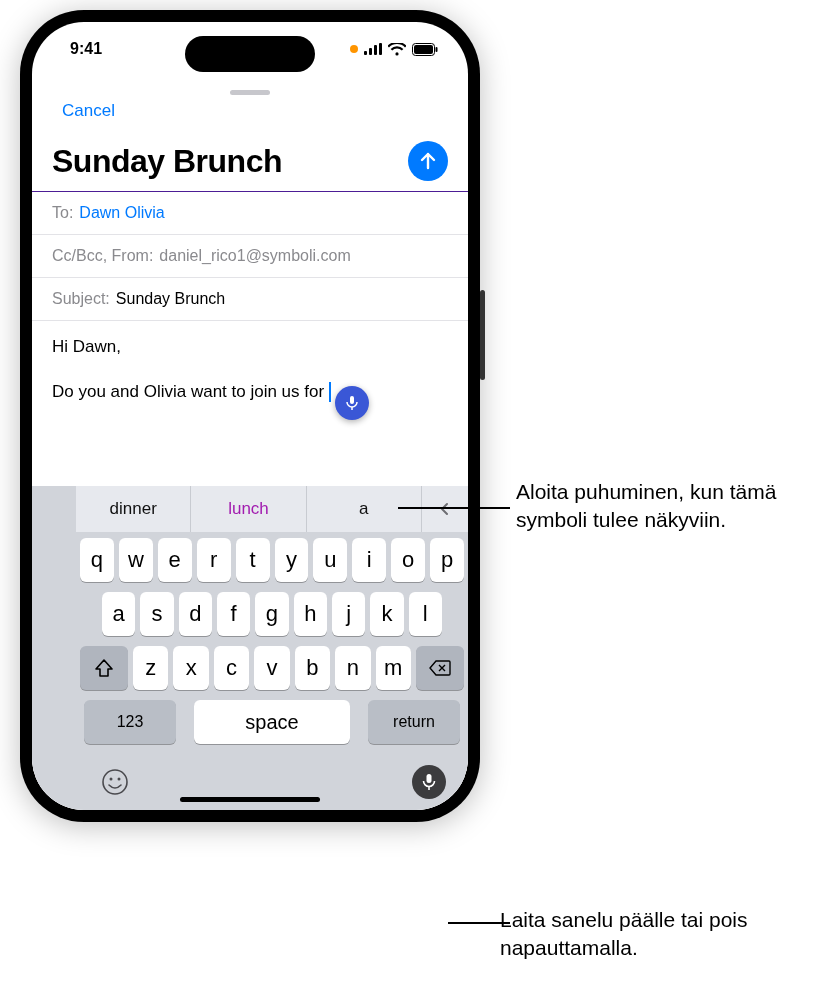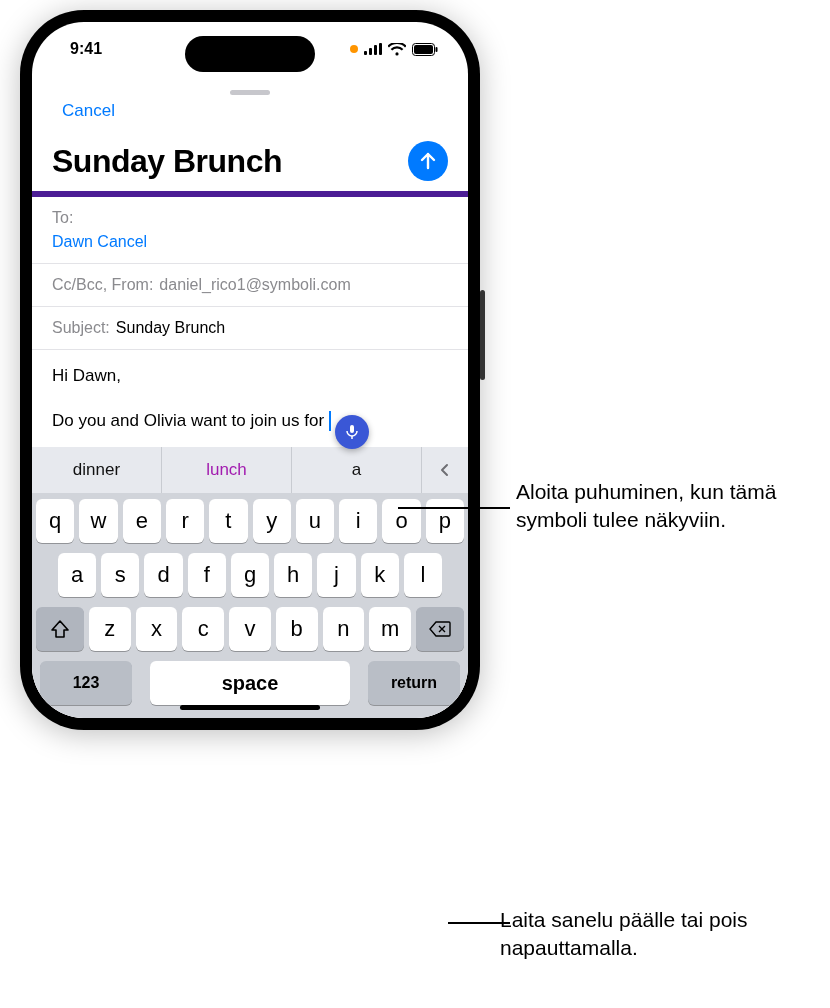--- a/index.html
+++ b/index.html
@@ -8,21 +8,21 @@
     background: #fff;
     width: 830px;
     height: 1008px;
     position: relative;
   }
   .phone {
     position: absolute;
     left: 20px;
     top: 10px;
     width: 460px;
-    height: 720px;
+    height: 812px;
     border-radius: 64px;
     background: #000;
     padding: 12px;
     box-shadow: 0 4px 30px rgba(0,0,0,0.25);
   }
   .phone::after { 
     content:"";
     position:absolute;
     right:-5px;
     top:280px;
@@ -123,20 +123,21 @@
     display:flex; align-items:center; justify-content:center;
     left: 100%;
     top: 4px;
     margin-left: 4px;
     box-shadow:0 2px 6px rgba(0,0,0,0.3);
   }
   
   .kbd-wrap {
     background:#d1d4da;
     flex-shrink:0;
+    padding-left:44px;
   }
   .suggestions {
     display:flex;
     height:46px;
     background:#e7e9ee;
     align-items:stretch;
   }
   .sugg {
     flex:1;
     display:flex; align-items:center; justify-content:center;
@@ -157,21 +158,21 @@
     box-shadow:0 1px 0 rgba(0,0,0,0.3);
     display:flex; align-items:center; justify-content:center;
     font-size:22px;
     color:#000;
   }
   .krow.indent { padding:0 22px; }
   .key.fn {
     background:#b0b5be;
     flex:0 0 48px;
   }
-  .krow4 { display:flex; gap:18px; padding:0 4px; margin-bottom:6px;font-weight:bold; }
+  .krow4 { display:flex; gap:18px; padding:0 4px; margin-bottom:6px; }
   .key.wide123 { flex:0 0 92px; background:#b9bec6; font-size:16px; }
   .key.space { flex:1; background:#fff; font-size:20px; }
   .key.return { flex:0 0 92px; background:#b9bec6; font-size:16px; }
   .bottom-bar {
     height:56px;
     display:flex; align-items:center; justify-content:space-between;
     padding:0 22px;
   }
   .circbtn {
     width:34px; height:34px; border-radius:50%;
@@ -231,23 +232,23 @@
       </div>
       <div class="titlebar">
         <div class="title">Sunday Brunch</div>
         <div class="send">
           <svg width="20" height="20" viewBox="0 0 20 20">
               <path d="M10 3 L4 9 M10 3 L16 9 M10 3 V17" stroke="#fff" stroke-width="2.4" stroke-linecap="round" stroke-linejoin="round" fill="none"></path>
             </svg>
         </div>
       </div>
 
-      <div class="field" style="border-top:6px solid #4c1d95;flex-direction:column;">
+      <div class="field" style="border-top:1px solid #4c1d95;">
         <span>To:</span>
-        <span class="link">Dawn Cancel</span>
+        <span class="link">Dawn Olivia</span>
       </div>
       <div class="field">
         <span>Cc/Bcc, From:</span>
         <span class="val" style="color:#8a8a8e">daniel_rico1@symboli.com</span>
       </div>
       <div class="field">
         <span>Subject:</span>
         <span class="val">Sunday Brunch</span>
       </div>
 

